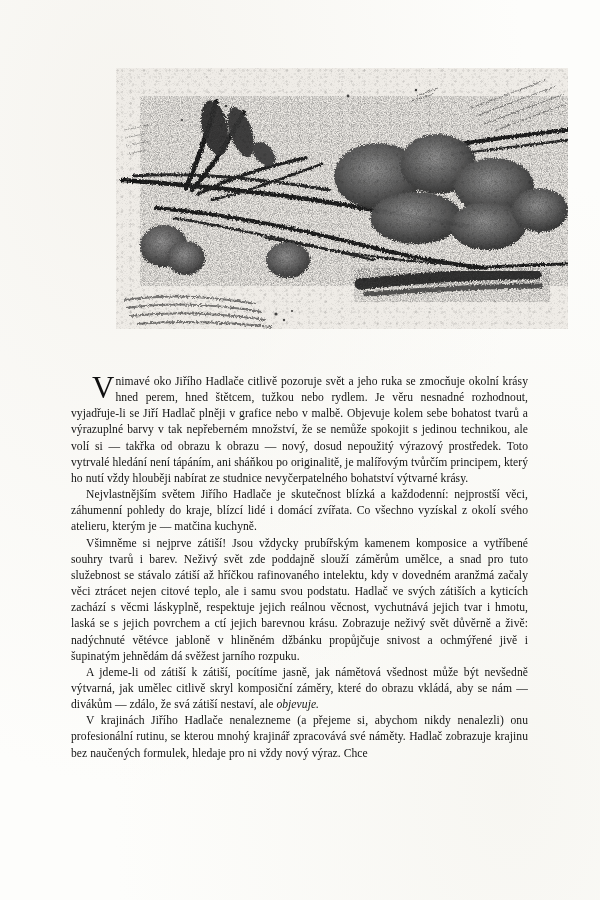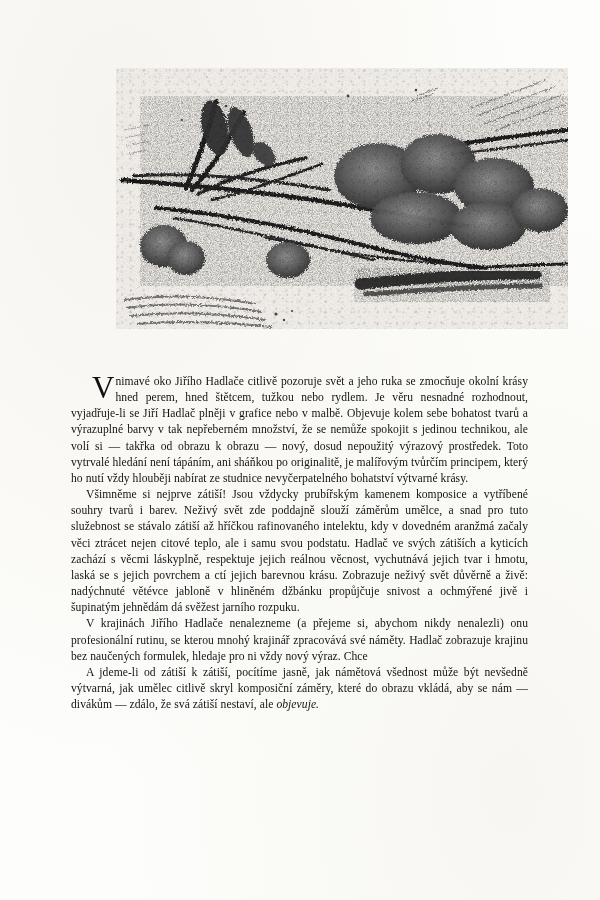--- a/index.html
+++ b/index.html
@@ -200,22 +200,23 @@
         <circle cx="300" cy="22" r="1.2"></circle>
       </g>
     </svg>
     <div class="plate-grain"></div>
   </figure>
 
   <article class="body-text">
 
     <p class="para first"><span class="dropcap">V</span><span>nimavé oko Jiřího Hadlače citlivě pozoruje svět a jeho ruka se zmocňuje okolní krásy hned perem, hned štětcem, tužkou nebo rydlem. Je věru nesnadné rozhodnout, vyjadřuje-li se Jiří Hadlač plněji v grafice nebo v malbě. Objevuje kolem sebe bohatost tvarů a výrazuplné barvy v tak nepřeberném množství, že se nemůže spokojit s jedinou technikou, ale volí si — takřka od obrazu k obrazu — nový, dosud nepoužitý výrazový prostředek. Toto vytrvalé hledání není tápáním, ani sháňkou po originalitě, je malířovým tvůrčím principem, který ho nutí vždy hlouběji nabírat ze studnice nevyčerpatelného bohatství výtvarné krásy.</span></p>
 
+    <p class="para"><span>Nejvlastnějším světem Jiřího Hadlače je skutečnost blízká a každodenní: nejprostší věci, záhumenní pohledy do kraje, blízcí lidé i domácí zvířata. Co všechno vyzískal z okolí svého atelieru, kterým je — matčina kuchyně.</span></p>
 
     <p class="para"><span>Všimněme si nejprve zátiší! Jsou vždycky prubířským kamenem komposice a vytříbené souhry tvarů i barev. Neživý svět zde poddajně slouží záměrům umělce, a snad pro tuto služebnost se stávalo zátiší až hříčkou rafinovaného intelektu, kdy v dovedném aranžmá začaly věci ztrácet nejen citové teplo, ale i samu svou podstatu. Hadlač ve svých zátiších a kyticích zachází s věcmi láskyplně, respektuje jejich reálnou věcnost, vychutnává jejich tvar i hmotu, laská se s jejich povrchem a ctí jejich barevnou krásu. Zobrazuje neživý svět důvěrně a živě: nadýchnuté větévce jabloně v hliněném džbánku propůjčuje snivost a ochmýřené jivě i šupinatým jehnědám dá svěžest jarního rozpuku.</span></p>
 
+    <p class="para"><span>A jdeme-li od zátiší k zátiší, pocítíme jasně, jak námětová všednost může být nevšedně výtvarná, jak umělec citlivě skryl komposiční záměry, které do obrazu vkládá, aby se nám — divákům — zdálo, že svá zátiší nestaví, ale </span><em class="ital">objevuje.</em></p>
+
     <p class="para"><span>V krajinách Jiřího Hadlače nenalezneme (a přejeme si, abychom nikdy nenalezli) onu profesionální rutinu, se kterou mnohý krajinář zpracovává své náměty. Hadlač zobrazuje krajinu bez naučených formulek, hledaje pro ni vždy nový výraz. Chce</span></p>
 
-    <p class="para"><span>A jdeme-li od zátiší k zátiší, pocítíme jasně, jak námětová všednost může být nevšedně výtvarná, jak umělec citlivě skryl komposiční záměry, které do obrazu vkládá, aby se nám — divákům — zdálo, že svá zátiší nestaví, ale </span><em class="ital">objevuje.</em></p>
-
   </article>
 
 </div>
 
 </body></html>

